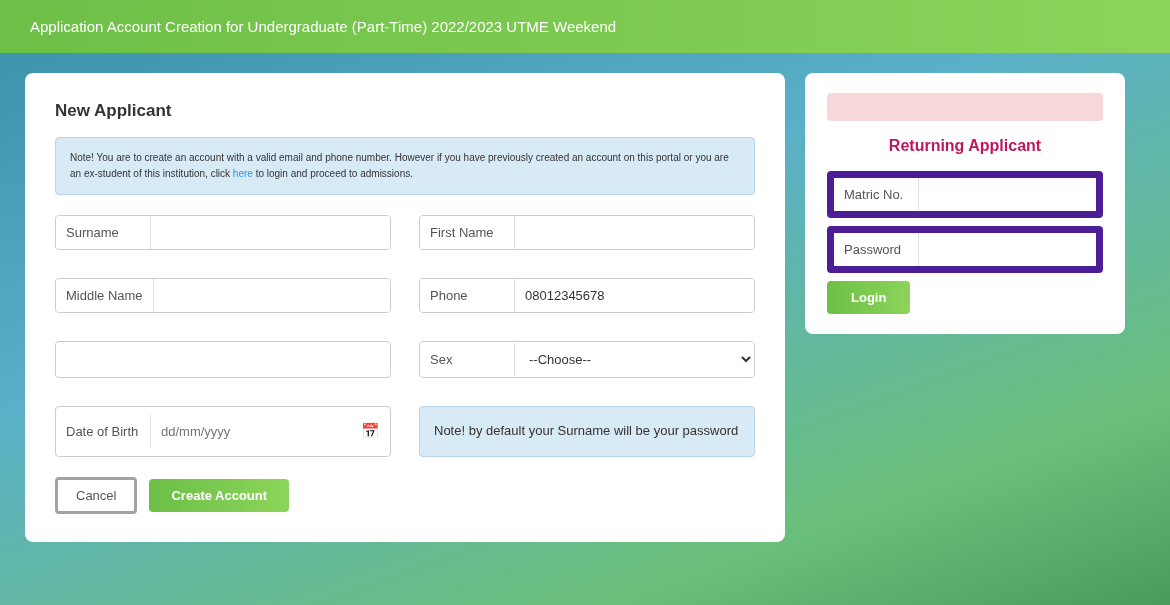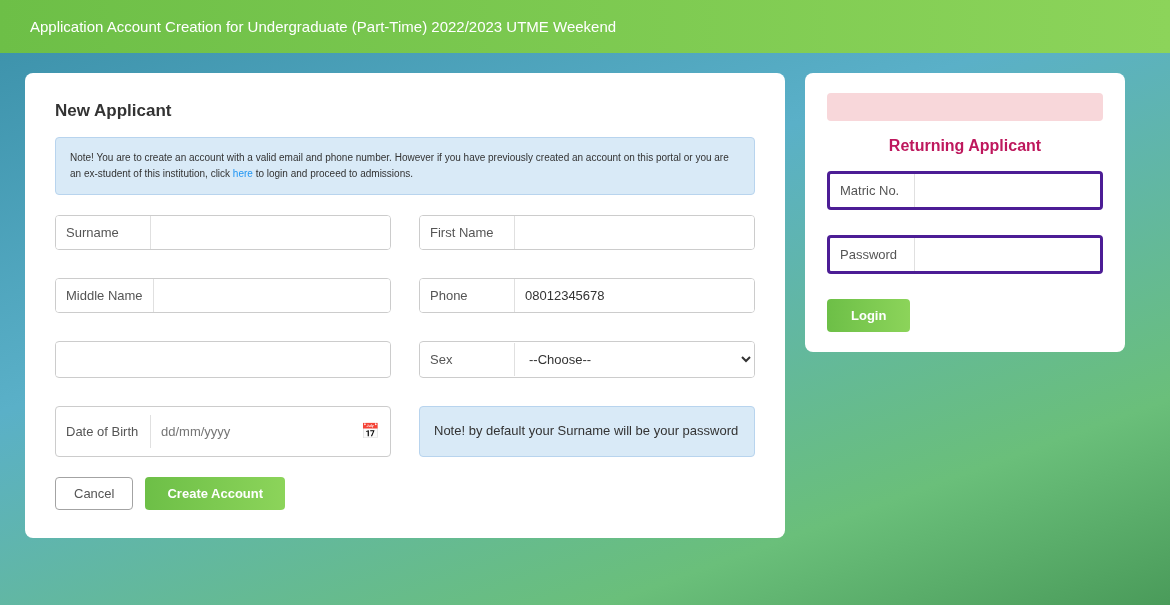--- a/index.html
+++ b/index.html
@@ -135,21 +135,21 @@
 
     .button-row {
       display: flex;
       gap: 12px;
       margin-top: 20px;
       align-items: center;
     }
 
     .btn-cancel {
       background: white;
-      border: 1px solid #a3a3a3;
+      border: 3px solid #a3a3a3;
       padding: 8px 18px;
       border-radius: 4px;
       font-size: 13px;
       color: #555;
       cursor: pointer;
     }
 
     .btn-create {
       background: linear-gradient(90deg, #6dbf47, #8cd45a);
       border: none;
@@ -181,24 +181,24 @@
       font-size: 16px;
       font-weight: 600;
       color: #be185d;
       margin-bottom: 16px;
       text-align: center;
     }
 
     .returning-field {
       display: flex;
       align-items: center;
-      border: 3px solid #4c1d95;
+      border: 7px solid #4c1d95;
       border-radius: 4px;
       overflow: hidden;
-      margin-bottom: 25px;
+      margin-bottom: 8px;
       background: white;
     }
 
     .returning-field-label {
       padding: 9px 10px;
       font-size: 13px;
       color: #555;
       white-space: nowrap;
       min-width: 85px;
       border-right: 1px solid #e0e0e0;

